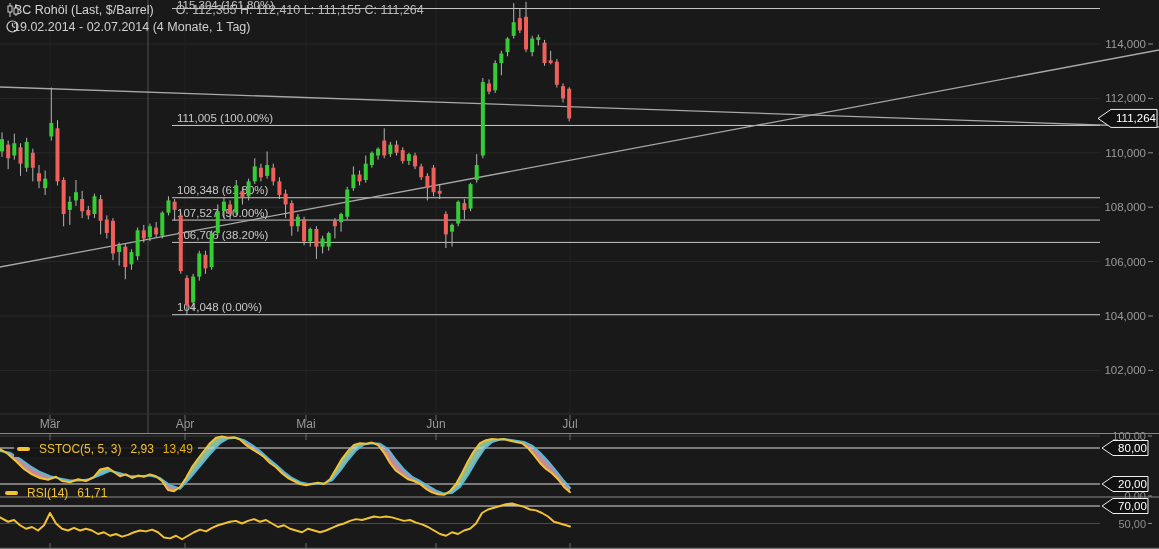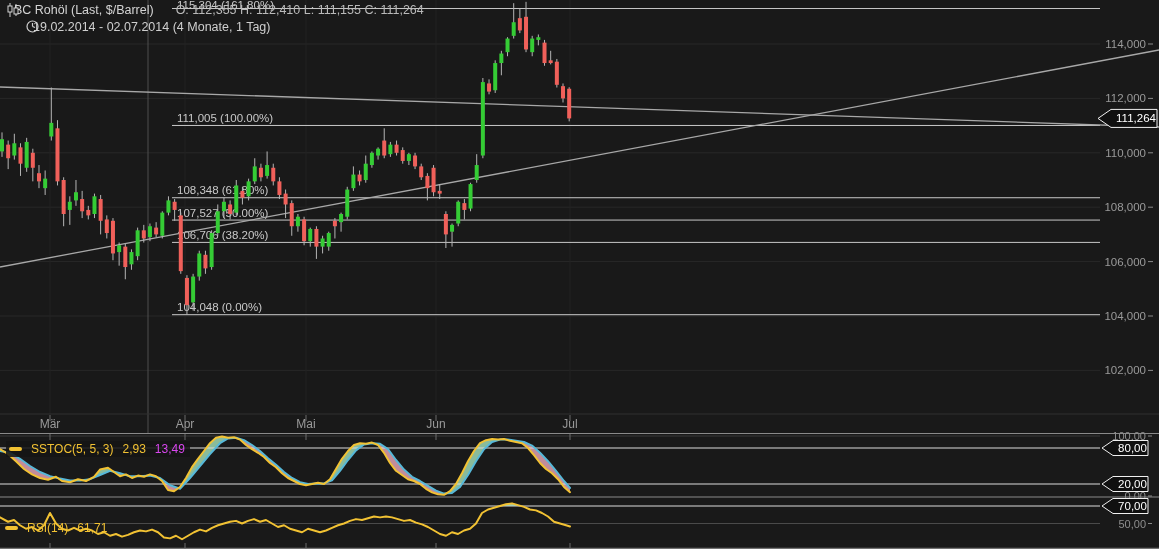--- a/index.html
+++ b/index.html
@@ -3,27 +3,27 @@
 <meta charset="utf-8">
 <style>
   html,body{margin:0;padding:0;background:#101010;}
   .app{position:relative;width:1159px;height:549px;background:#191919;overflow:hidden;
        font-family:"Liberation Sans",sans-serif;}
   svg{position:absolute;left:0;top:0;}
   .hdr{position:absolute;left:6px;top:3px;display:flex;align-items:center;gap:8px;
        font-size:12.5px;color:#d4d4d4;white-space:nowrap;}
   .hdr .ohlc{color:#b9b9b9;margin-left:14px;}
   .hdr2{position:absolute;left:6px;top:20px;display:flex;align-items:center;gap:7px;
-        font-size:12.5px;color:#cfcfcf;white-space:nowrap;margin-left:20px;}
+        font-size:12.5px;color:#cfcfcf;white-space:nowrap;}
   .ind-label{position:absolute;display:flex;align-items:center;gap:9px;font-size:12px;
              background:rgba(20,20,20,0.88);padding:1px 5px 1px 3px;white-space:nowrap;}
-  .sstoc-label{left:6px;top:441px;}
-  .rsi-label{left:2px;top:520px;background:transparent;}
+  .sstoc-label{left:14px;top:441px;}
+  .rsi-label{left:2px;top:485px;background:transparent;}
   .swatch{display:inline-block;width:13px;height:4px;border-radius:2px;background:#f2c233;}
-  .yl{color:#f2c233;} .bl{color:#d946ef;}
+  .yl{color:#f2c233;} .bl{color:#eab308;}
   .icon-wrap{display:inline-flex;align-items:center;}
 </style>
 </head>
 <body>
 
 <div class="app">
 
   <svg id="cv" width="1159" height="549" viewBox="0 0 1159 549">
     <g id="g-grid">
         <line x1="0" y1="44" x2="1100" y2="44" stroke="#282828" stroke-width="1"></line>

